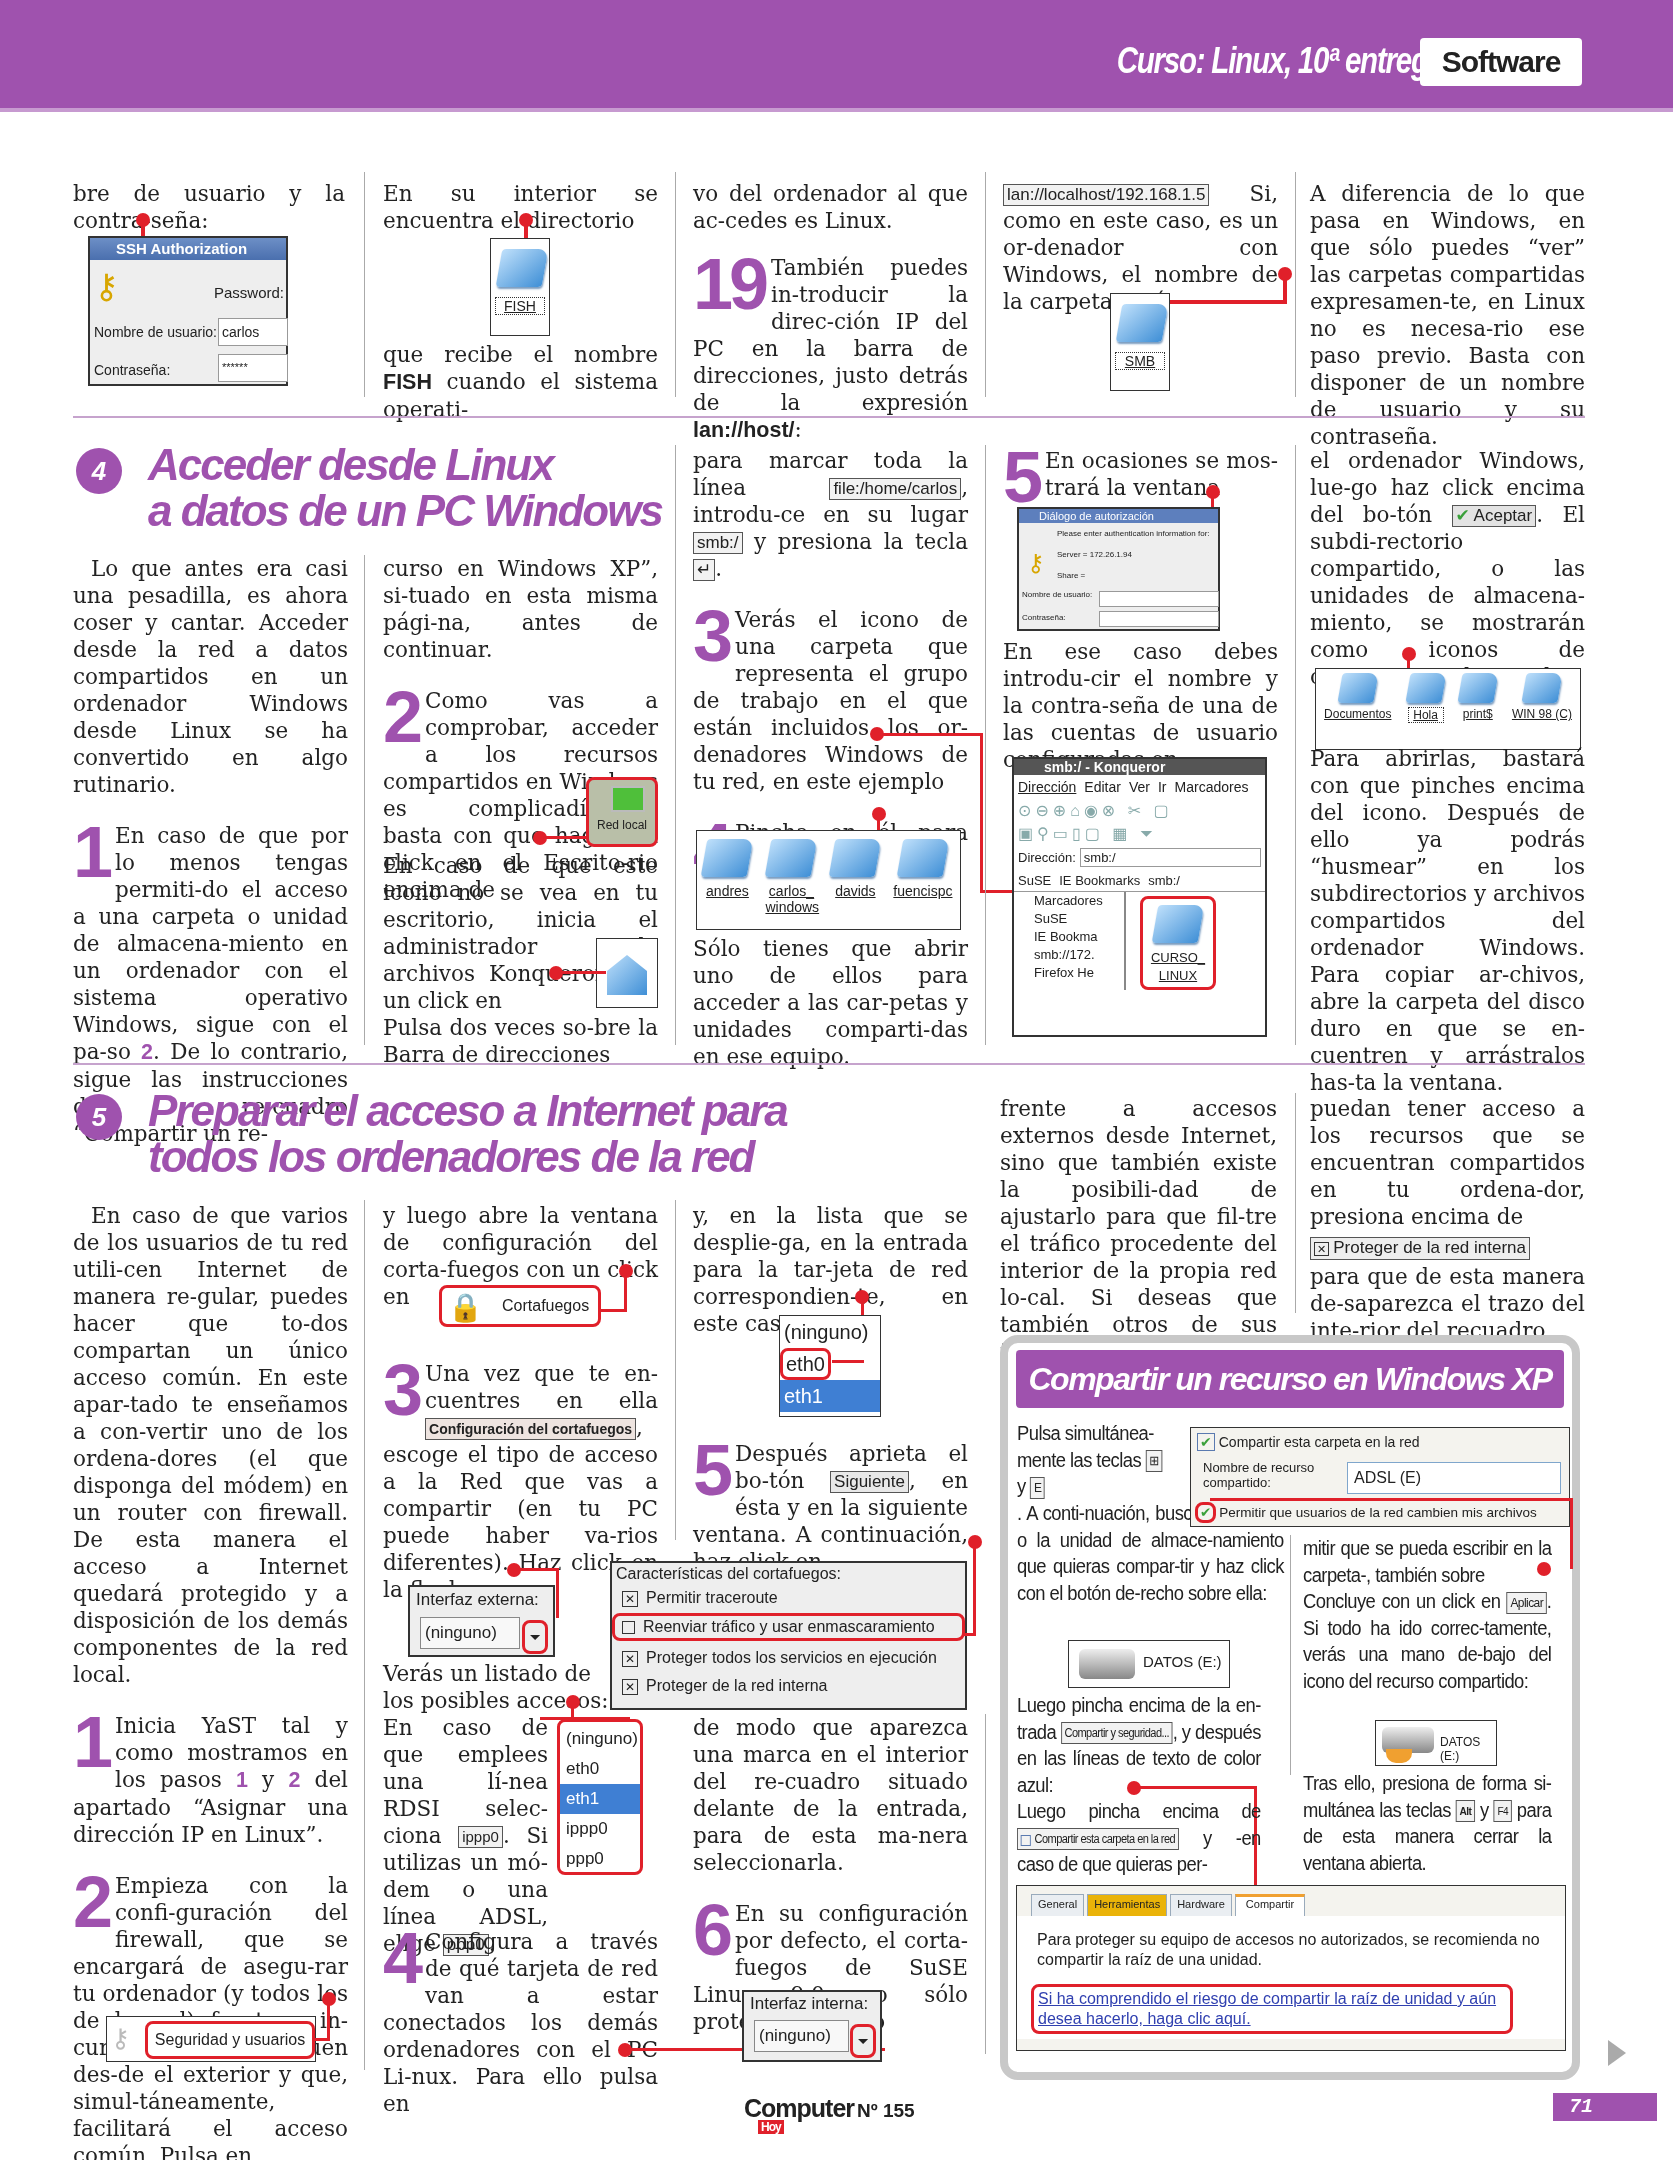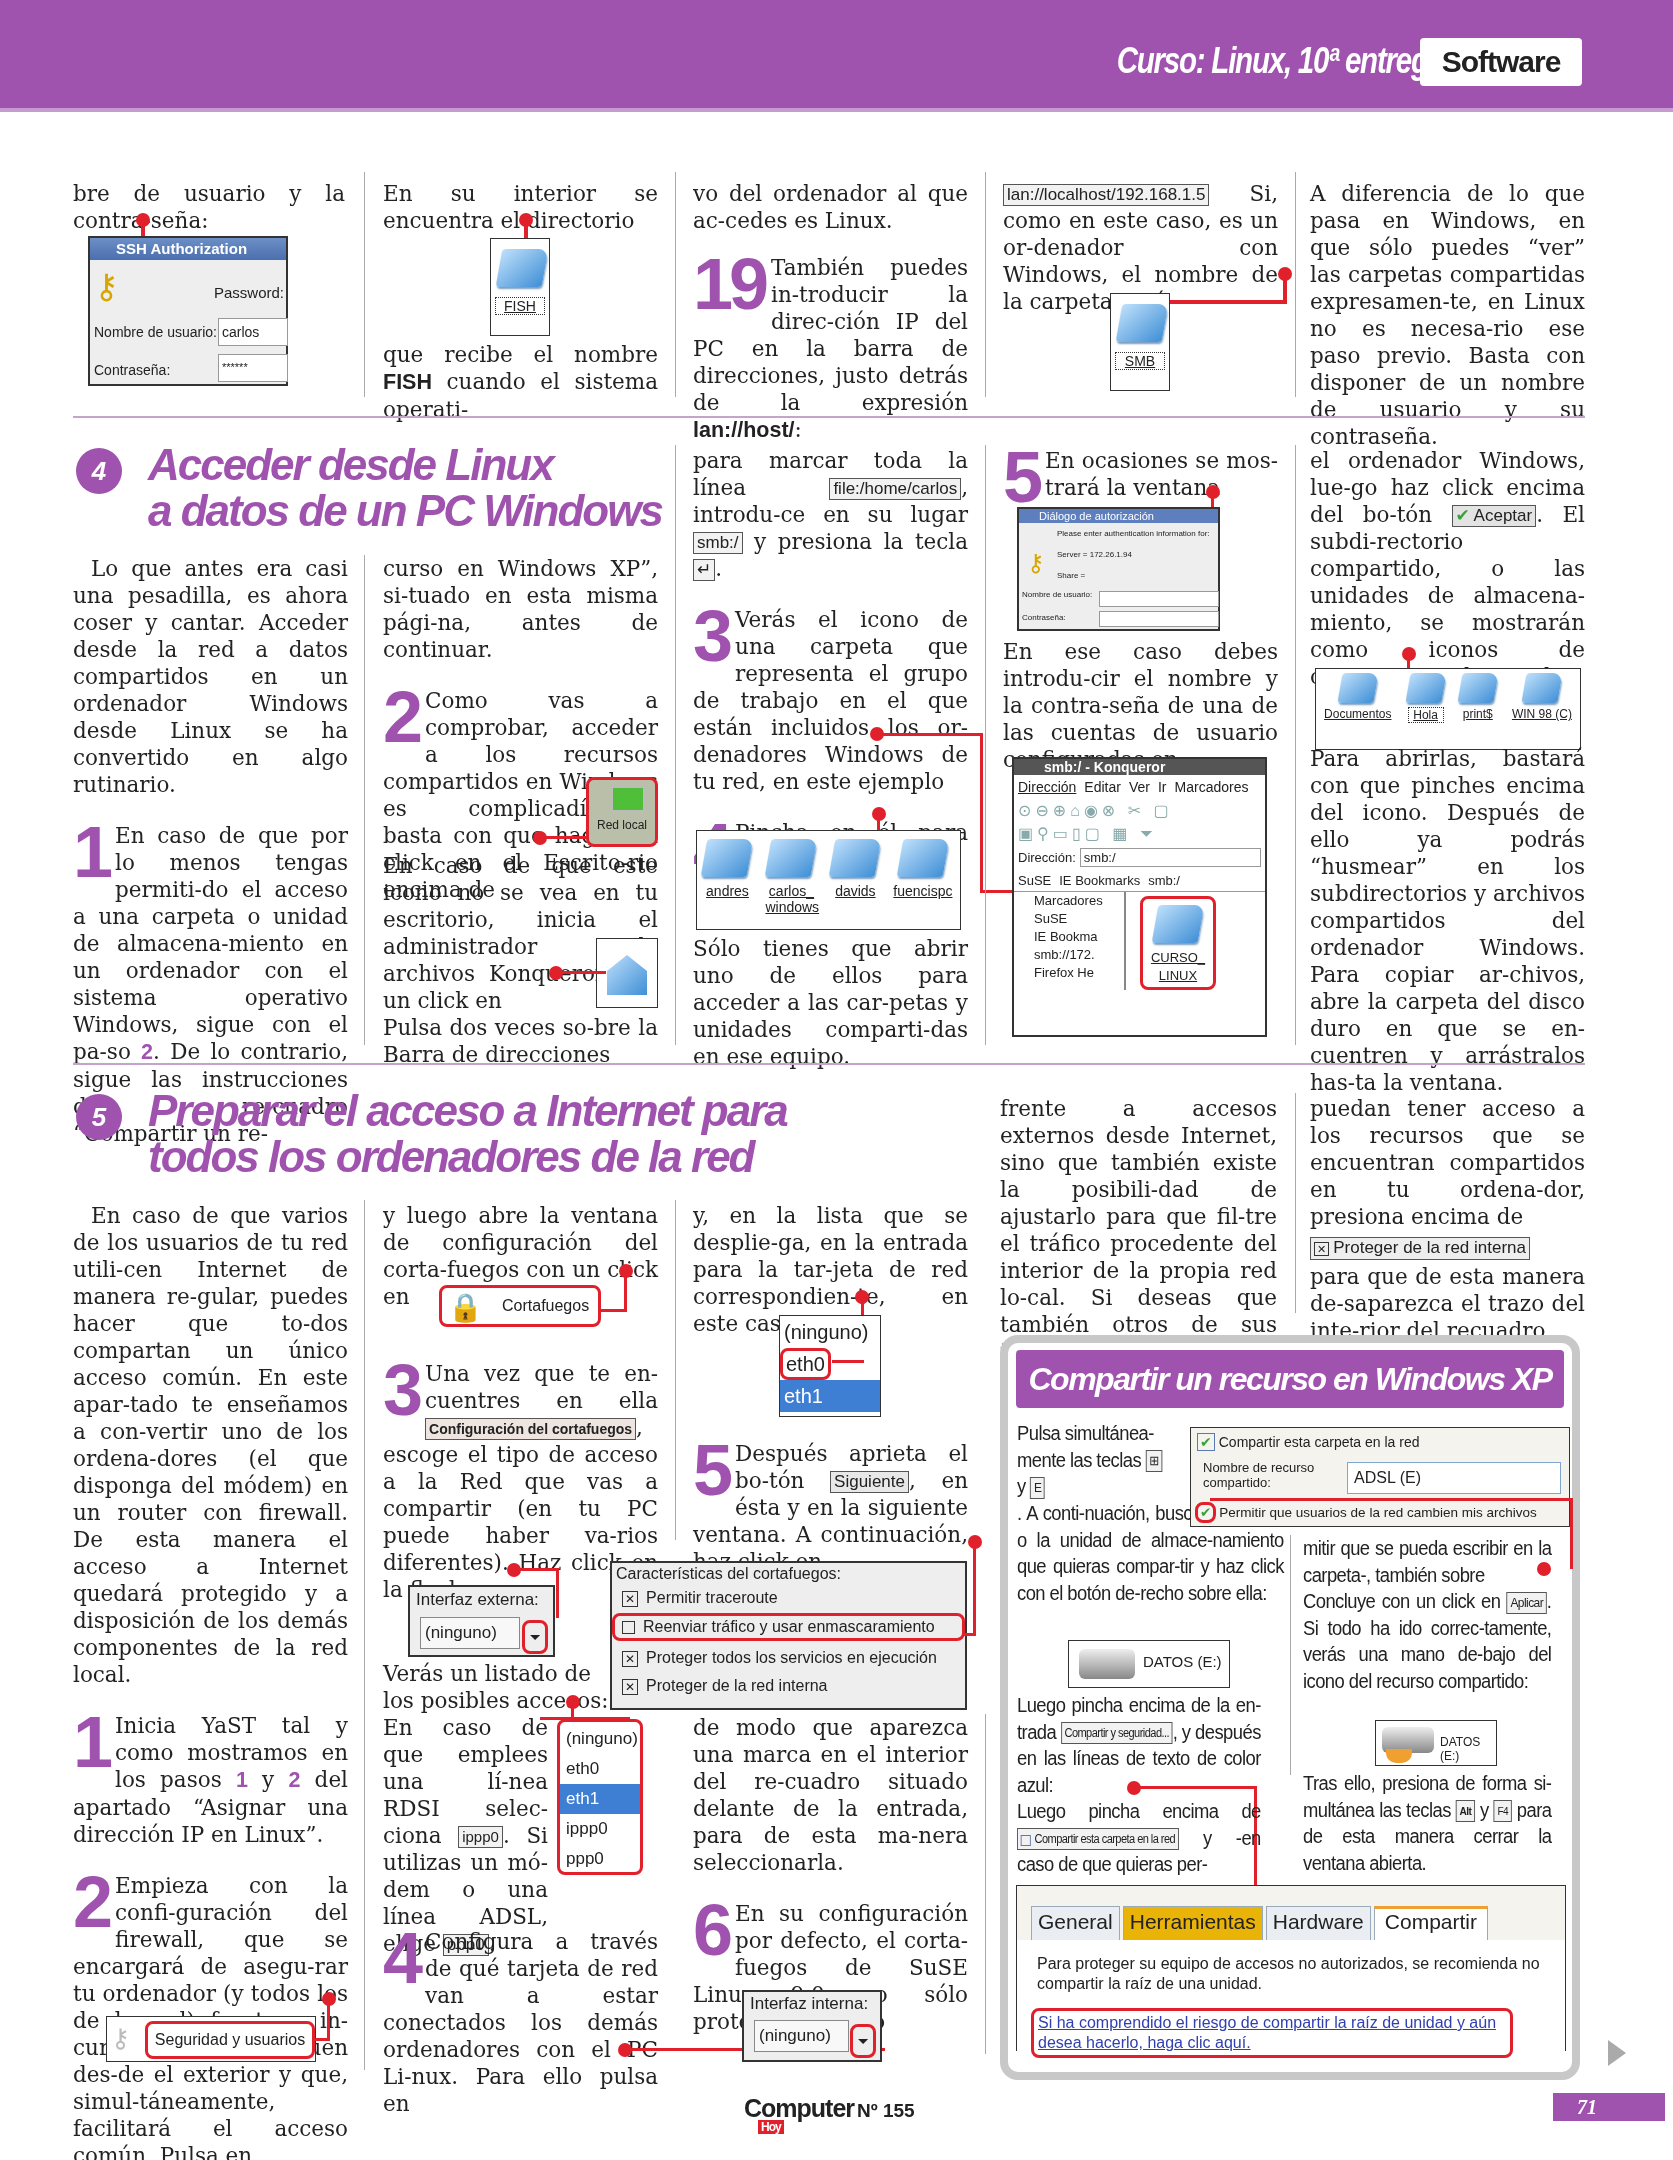--- a/index.html
+++ b/index.html
@@ -376,31 +376,31 @@
 <div class="abs ui" style="left:1375px;top:1720px;width:122px;height:46px;border:1px solid #333;background:#fff;font-size:12px;padding:14px 0 0 64px">
   <span class="abs" style="left:6px;top:6px;width:52px;height:26px;background:linear-gradient(#eee,#888);border-radius:6px"></span>
   <span class="abs" style="left:10px;top:28px;width:26px;height:14px;background:#f0a030;border-radius:0 0 10px 10px"></span>
   <span>DATOS (E:)</span>
 </div>
 <div class="abs cond" style="left:1303px;top:1770px;width:270px">
   <span>Tras ello, presiona de forma si-multánea las teclas </span><span class="chip" style="font-size:11px;font-weight:bold">Alt</span> y <span class="chip" style="font-size:11px">F4</span><span> para de esta manera cerrar la ventana abierta.</span>
 </div>
 
 <div class="abs" style="left:1016px;top:1885px;width:550px;height:166px;border:1px solid #333;background:#f4f3ee">
-  <div class="ui" style="display:flex;gap:3px;padding:20px 0 0 14px;font-size:21px">
+  <div class="ui" style="display:flex;gap:3px;padding:8px 0 0 14px;font-size:11px">
     <span style="border:1px solid #9ab;border-bottom:none;padding:3px 6px;background:#eaeef2">General</span>
     <span style="border:1px solid #9ab;border-bottom:none;padding:3px 6px;background:#eab308">Herramientas</span>
     <span style="border:1px solid #9ab;border-bottom:none;padding:3px 6px;background:#eaeef2">Hardware</span>
     <span style="border:1px solid #9ab;border-top:3px solid #f0a030;border-bottom:none;padding:1px 10px 6px;background:#fff">Compartir</span>
   </div>
   <div style="background:#fff;height:123px;padding:14px 20px 0">
     <div class="ui" style="font-size:16px;line-height:20px">Para proteger su equipo de accesos no autorizados, se recomienda no compartir la raíz de una unidad.</div>
     <div class="redbox ui" style="margin-top:14px;margin-left:-6px;padding:2px 4px;font-size:16px;line-height:20px;color:#3040b0;text-decoration:underline;width:482px">Si ha comprendido el riesgo de compartir la raíz de unidad y aún desea hacerlo, haga clic aquí.</div>
   </div>
 </div>
 
 <div class="abs" style="left:1608px;top:2040px;width:0;height:0;border-left:18px solid #aaa;border-top:13px solid transparent;border-bottom:13px solid transparent"></div>
 <div class="abs" style="left:744px;top:2094px;font-family:'Liberation Sans',sans-serif;font-weight:bold;font-size:25px;letter-spacing:-1px;color:#222">
   <span>Computer</span>
   <span class="abs" style="left:14px;top:26px;background:#e0202a;color:#fff;font-size:12px;padding:0 3px">Hoy</span>
 </div>
 <div class="abs" style="left:857px;top:2100px;font-family:'Liberation Sans',sans-serif;font-weight:bold;font-size:19px;color:#222">Nº 155</div>
-<div class="abs" style="left:1553px;top:2093px;width:112px;height:28px;background:#9f52ae;color:#fff;font-family:Liberation Serif, serif;font-weight:bold;font-style:italic;font-size:20px;line-height:28px;padding-left:24px">71</div>
+<div class="abs" style="left:1553px;top:2093px;width:104px;height:28px;background:#9f52ae;color:#fff;font-family:Liberation Mono, monospace;font-weight:bold;font-style:italic;font-size:20px;line-height:28px;padding-left:16px">71</div>
 
 </body></html>

